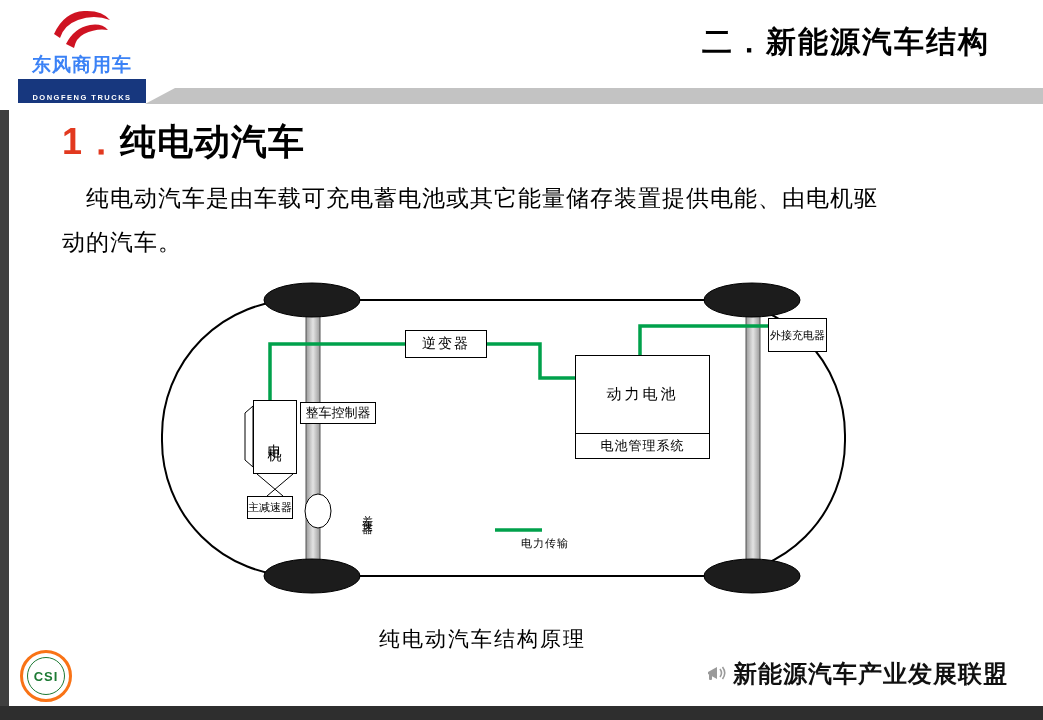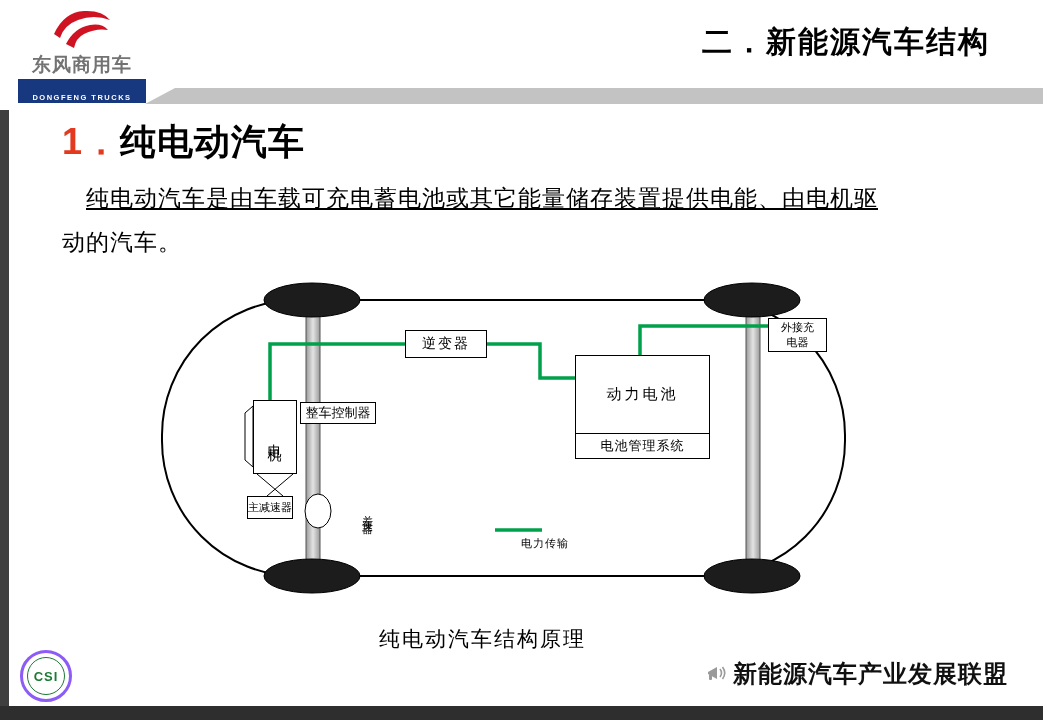--- a/index.html
+++ b/index.html
@@ -6,61 +6,61 @@
   html,body { background:#888; }
   .page {
     position:relative; width:1043px; height:720px; margin:0 auto;
     background:#ffffff; overflow:hidden;
     font-family:"Liberation Sans", sans-serif; color:#000;
   }
 
   
   .df-logo { position:absolute; left:18px; top:8px; width:128px; text-align:center; }
   .df-emblem { display:block; margin:0 auto 2px; }
-  .df-brand { color:#737373; font-weight:bold; font-size:19px; letter-spacing:1px; white-space:nowrap; }
+  .df-brand { color:#3b82f6; font-weight:bold; font-size:19px; letter-spacing:1px; white-space:nowrap; }
   .df-sub { background:#17377e; color:#fff; font-size:7.5px; font-weight:bold;
             letter-spacing:1.5px; padding:14px 0 1px; margin-top:1px; white-space:nowrap; }
   .slide-title { position:absolute; top:22px; right:53px; font-size:30px; font-weight:bold; letter-spacing:2px; }
 
   .banner { position:absolute; left:145px; top:88px; width:898px; height:16px;
             background:#c3c3c3; clip-path:polygon(30px 0, 100% 0, 100% 100%, 0 100%); }
   .side-bar { position:absolute; left:0; top:110px; width:9px; height:610px; background:#3f3f3f; }
   .bottom-bar { position:absolute; left:0; top:706px; width:1043px; height:14px; background:#2e2e2e; }
 
   
   .section-heading { position:absolute; left:62px; top:118px; font-size:36px; font-weight:bold; letter-spacing:1px; }
   .section-number { color:#e2391f; }
   .body-text { position:absolute; left:62px; top:176px; width:930px; font-size:23px; line-height:44px; letter-spacing:1px; }
-  .body-line1 { padding-left:24px; white-space:nowrap;text-decoration:underline; }
+  .body-line1 { padding-left:24px; white-space:nowrap; }
   .body-line2 { white-space:nowrap; }
 
   
   .diagram { position:absolute; left:150px; top:272px; width:705px; height:335px; }
   .diagram svg { position:absolute; left:0; top:0; }
   .dbox { position:absolute; background:#fff; border:1px solid #000;
           display:flex; align-items:center; justify-content:center; text-align:center; }
   .dlabel { position:absolute; display:flex; align-items:center; justify-content:center; text-align:center;margin-left:27px; }
   .box-inverter { left:255px; top:58px; width:82px; height:28px; font-size:14px; letter-spacing:2px; }
   .box-motor { left:103px; top:128px; width:44px; height:74px; font-size:14px; }
   .vtext { writing-mode:vertical-rl; text-orientation:upright; letter-spacing:4px; }
   .box-controller { left:150px; top:130px; width:76px; height:22px; font-size:13px; }
   .box-reducer { left:97px; top:224px; width:46px; height:23px; font-size:11px; }
   .box-battery { left:425px; top:83px; width:135px; height:104px; flex-direction:column; align-items:stretch; padding:0; }
   .battery-main { flex:1; display:flex; align-items:center; justify-content:center; font-size:15px; letter-spacing:3px; }
   .battery-bms { height:25px; border-top:1px solid #000; display:flex; align-items:center; justify-content:center; font-size:13px; letter-spacing:1px; }
-  .box-charger { left:618px; top:46px; width:59px; height:34px; font-size:11px; flex-direction:column; line-height:1.35; }
+  .box-charger { left:618px; top:46px; width:59px; height:34px; font-size:11px; flex-direction:row; line-height:1.35; }
   .label-diff { left:181px; top:211px; width:18px; height:60px; font-size:11px; }
   .label-legend { left:336px; top:264px; width:64px; font-size:11px; letter-spacing:1px; }
 
   .caption { position:absolute; left:130px; top:625px; width:705px; text-align:center;
              font-size:21px; letter-spacing:2px; font-family:"Liberation Serif", serif; }
 
   
   .csi-logo { position:absolute; left:20px; top:650px; width:52px; height:52px;
-              border:3px solid #8b5cf6; border-radius:50%;
+              border:3px solid #f97316; border-radius:50%;
               display:flex; align-items:center; justify-content:center; background:#fff; }
   .csi-inner { width:38px; height:38px; border:1px solid #1d7a34; border-radius:50%;
                display:flex; align-items:center; justify-content:center;
                color:#1d7a34; font-weight:bold; font-size:13px; letter-spacing:1px; }
   .alliance { position:absolute; right:35px; top:658px; display:flex; align-items:center; gap:4px; }
   .alliance-label { font-size:24px; font-weight:bold; color:#101010; letter-spacing:1px; }
 </style>
 </head>
 <body>
 

